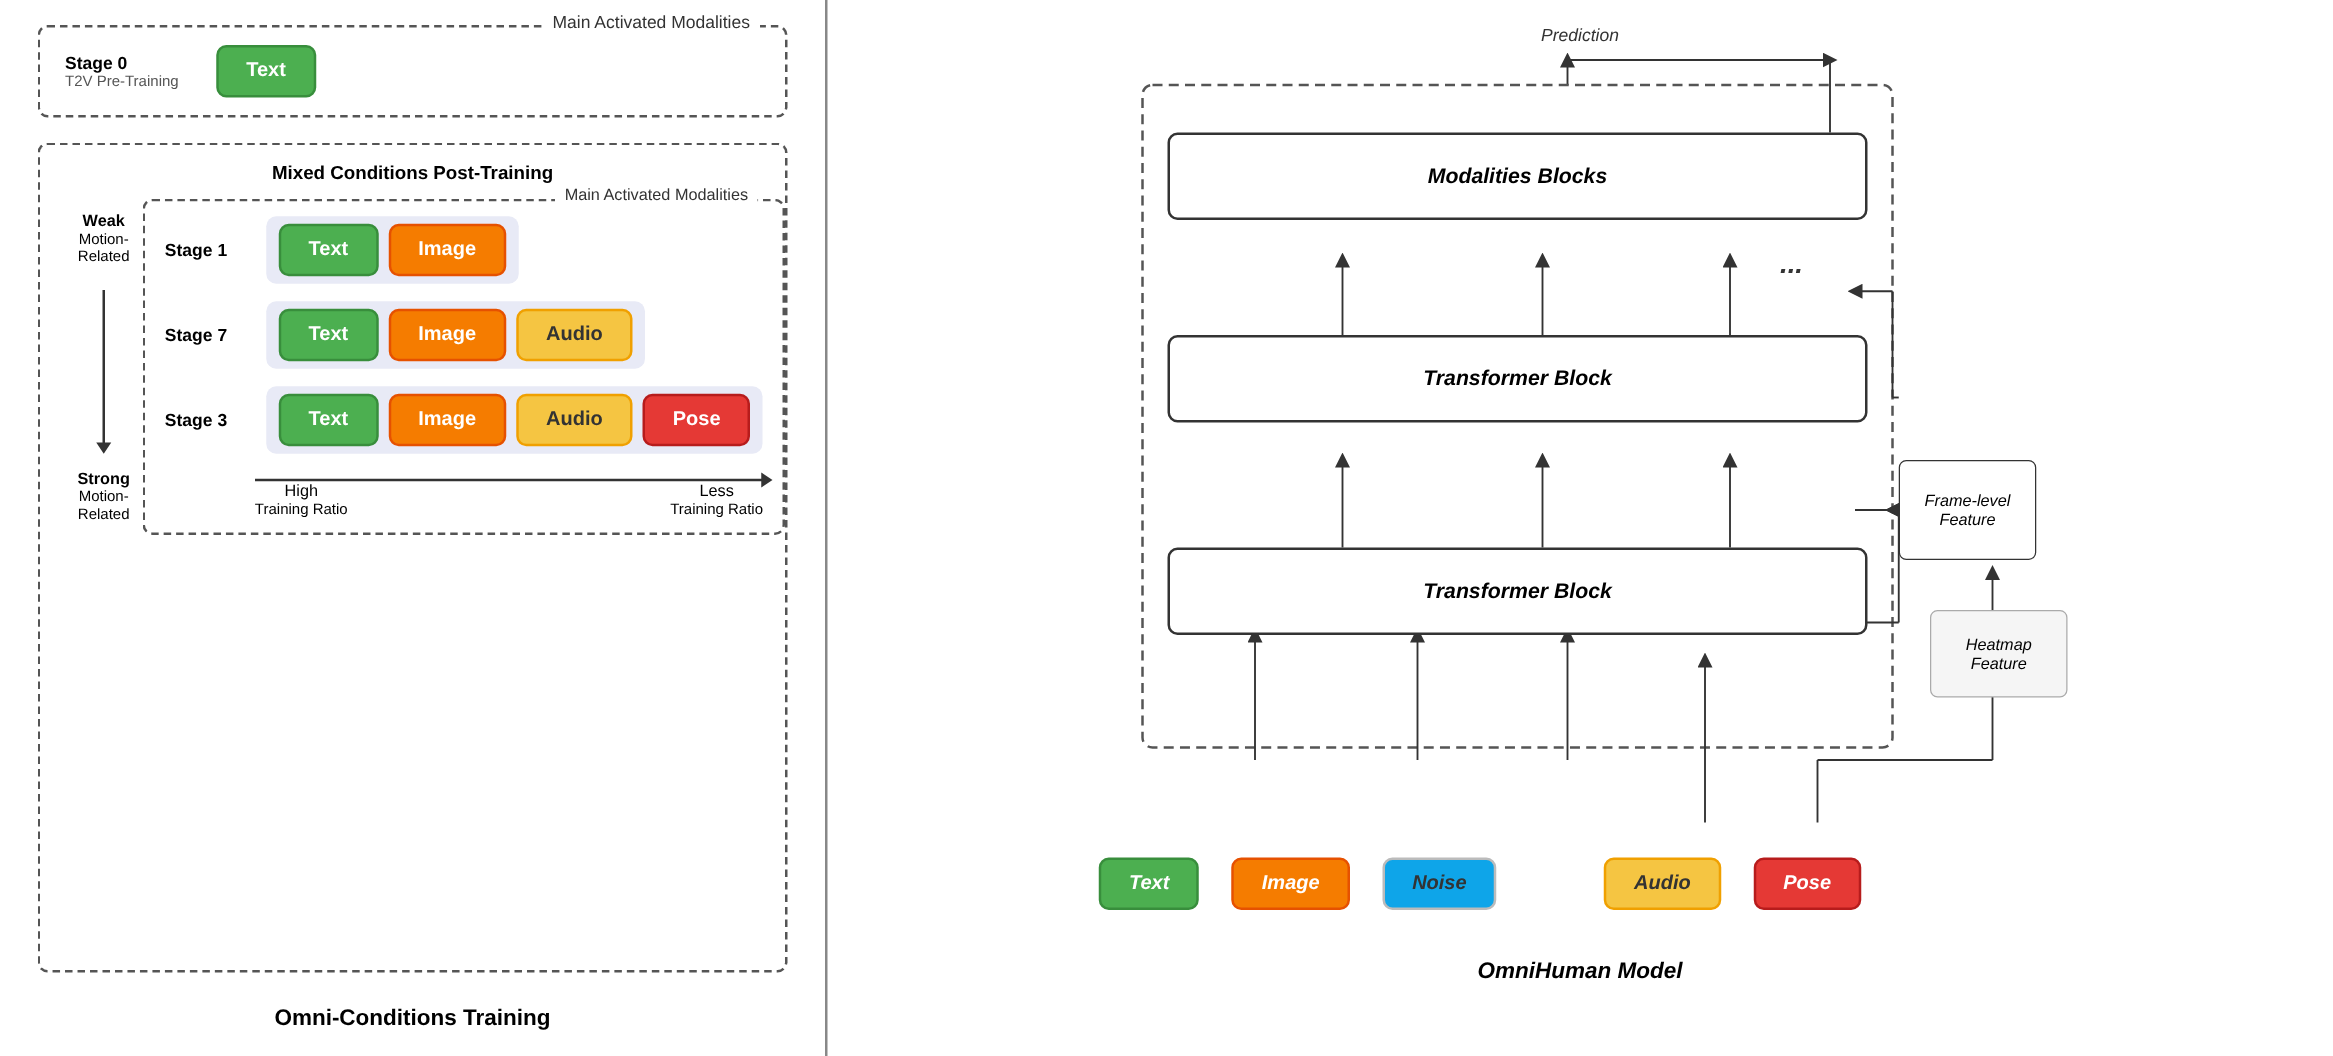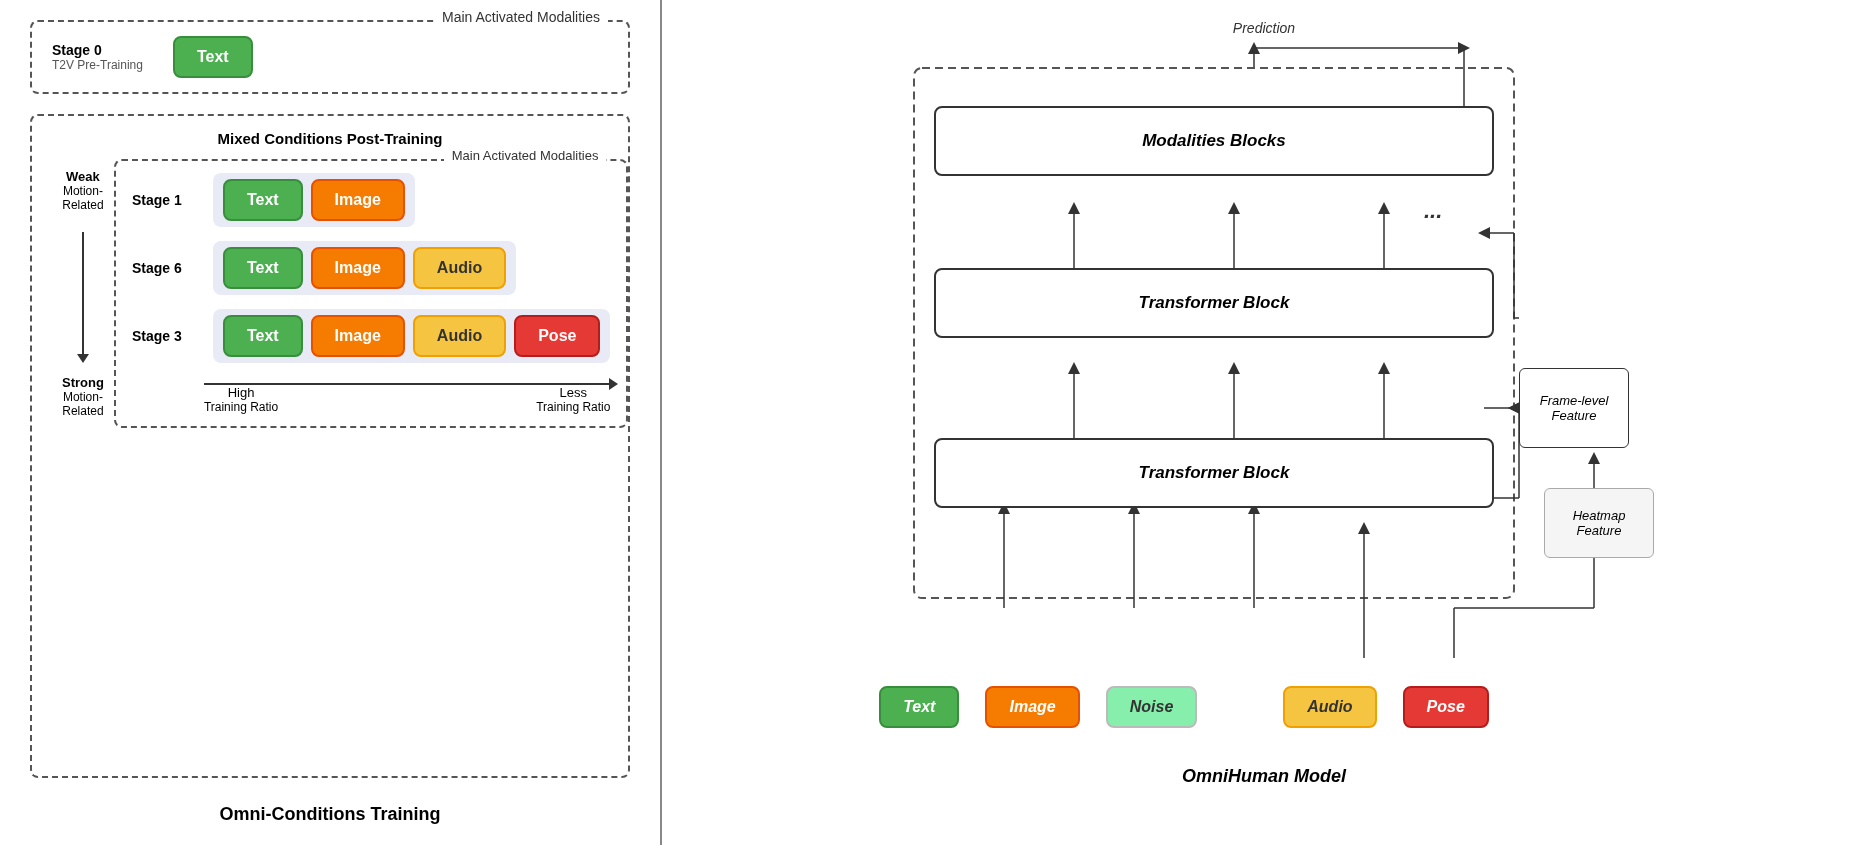--- a/index.html
+++ b/index.html
@@ -84,21 +84,21 @@
       font-weight: bold;
       font-size: 16px;
       color: #fff;
       border: 2px solid rgba(0,0,0,0.2);
     }
 
     .badge-green { background: #4caf50; border-color: #388e3c; }
     .badge-orange { background: #f57c00; border-color: #e65100; }
     .badge-yellow { background: #f5c542; border-color: #f0a000; color: #333; }
     .badge-red { background: #e53935; border-color: #b71c1c; }
-    .badge-gray { background: #86efac; border-color: #bbb; color: #333; }
+    .badge-gray { background: #0ea5e9; border-color: #bbb; color: #333; }
 
     
     .mixed-box {
       border: 2px dashed #555;
       border-radius: 8px;
       padding: 14px 20px;
       position: relative;
       flex: 1;
     }
 
@@ -361,21 +361,21 @@
 
         <div class="stage-row">
           <span class="stage-row-label">Stage 1</span>
           <div class="badges-group">
             <span class="badge badge-green">Text</span>
             <span class="badge badge-orange">Image</span>
           </div>
         </div>
 
         <div class="stage-row">
-          <span class="stage-row-label">Stage 6</span>
+          <span class="stage-row-label">Stage 7</span>
           <div class="badges-group">
             <span class="badge badge-green">Text</span>
             <span class="badge badge-orange">Image</span>
             <span class="badge badge-yellow">Audio</span>
           </div>
         </div>
 
         <div class="stage-row">
           <span class="stage-row-label">Stage 3</span>
           <div class="badges-group">

